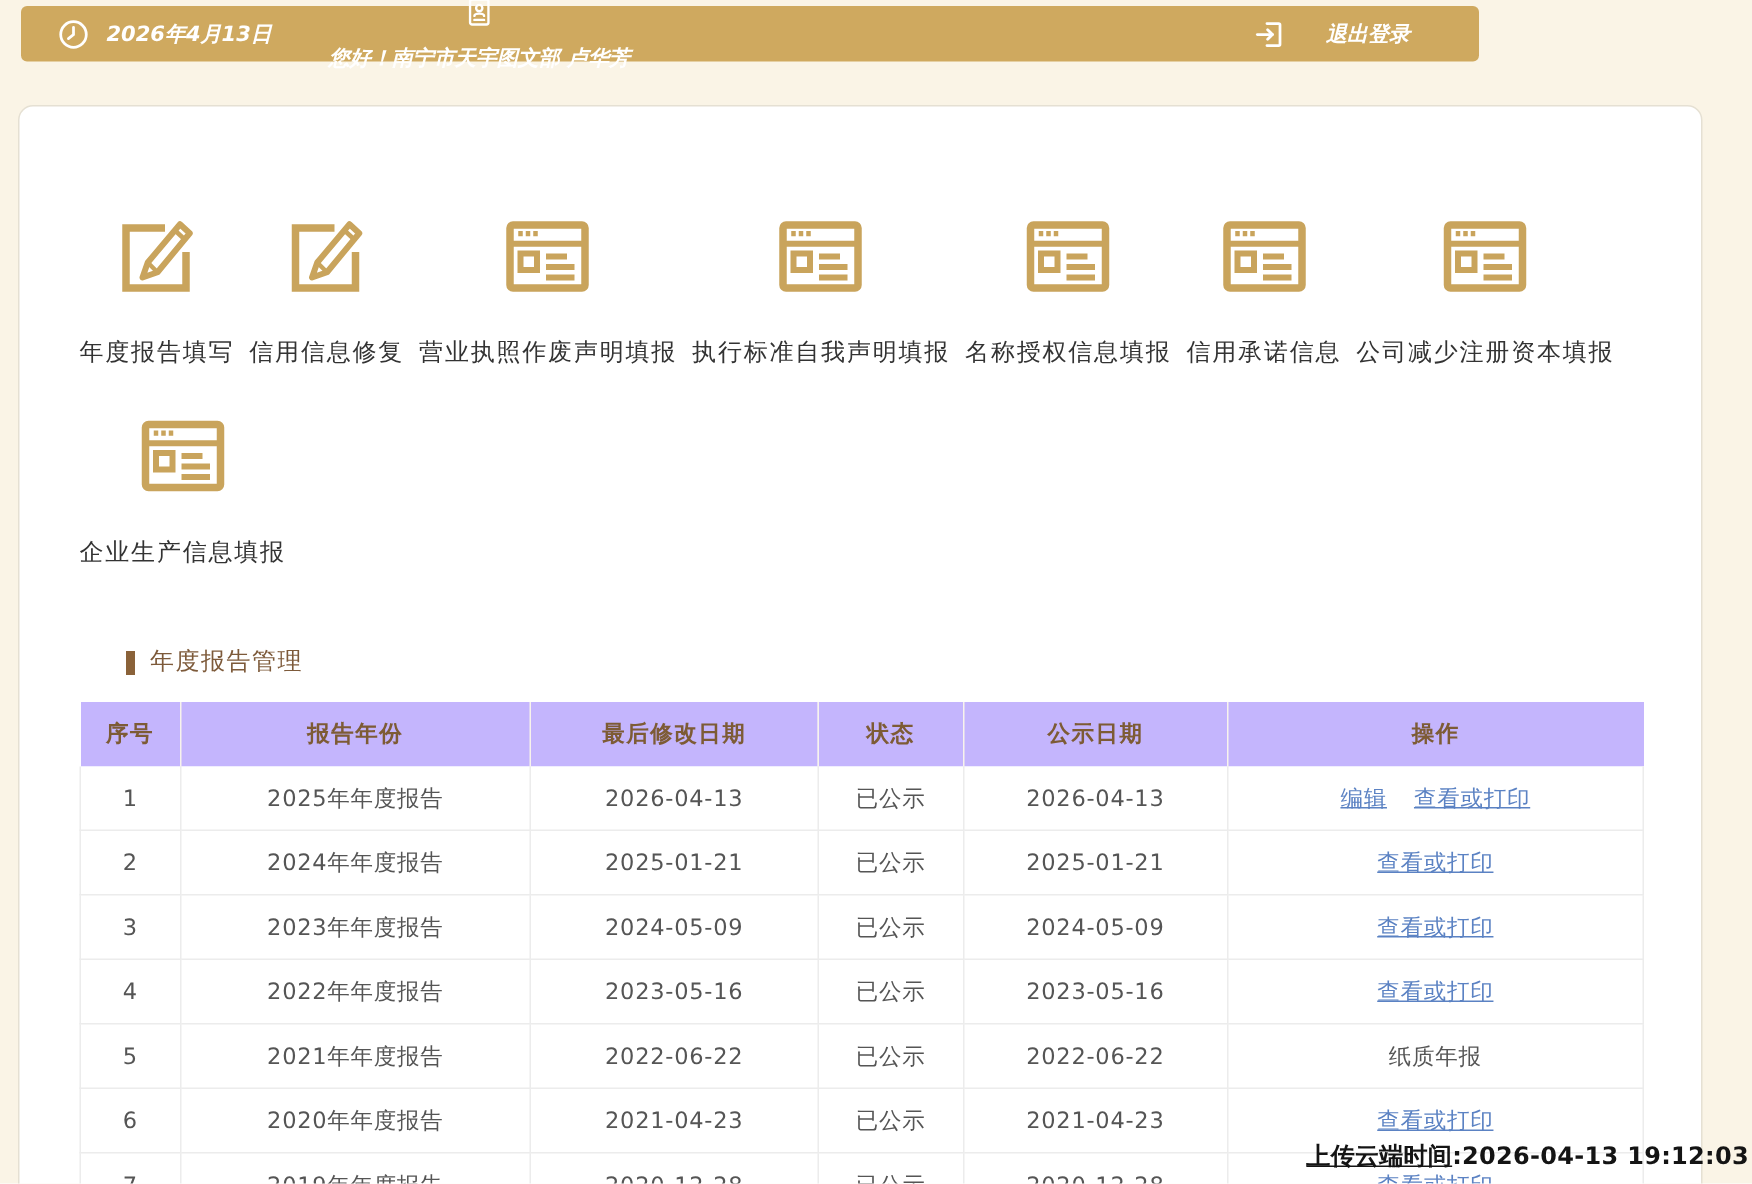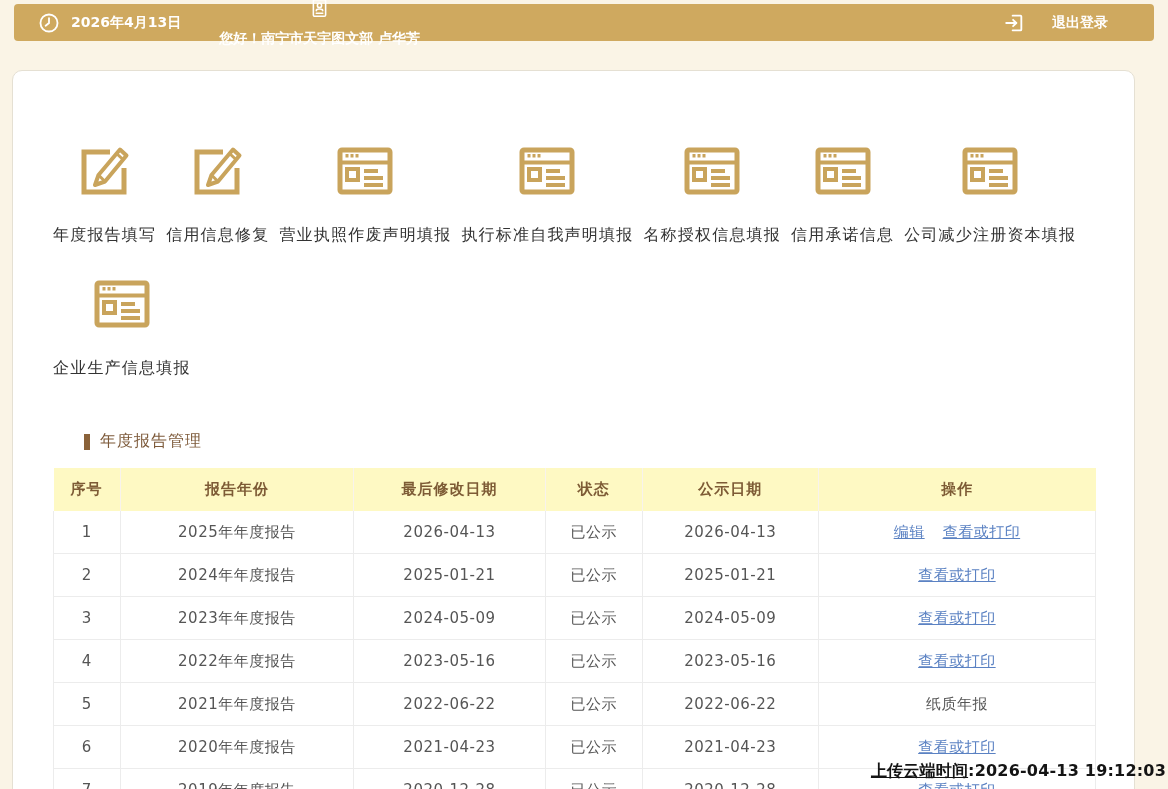--- a/index.html
+++ b/index.html
@@ -3,24 +3,24 @@
 <meta charset="utf-8">
 <style>
   html,body{margin:0;padding:0;}
   body{
     width:1168px;height:789px;position:relative;overflow:hidden;
     background:#faf4e6;
     font-family:"DejaVu Sans","Liberation Sans",sans-serif;
   }
   
   .topbar{
-    position:absolute;left:14px;top:4px;width:1140px;height:37px;
+    position:absolute;left:14px;top:4px;width:972px;height:37px;
     background:#cfa95f;border-radius:4px;box-sizing:border-box;
     display:flex;align-items:center;justify-content:space-between;
-    padding:0 46px 0 24px;color:#fff;font-size:14px;font-weight:600;
+    padding:0 46px 0 24px;color:#fff;font-size:14px;font-weight:600;font-style:italic;
   }
   .topbar-left{display:flex;align-items:center;}
   .tb-group{display:flex;align-items:center;gap:11px;}
   .tb-group + .tb-group{margin-left:38px;flex-direction:column;}
   .tb-icon{display:flex;align-items:center;}
   .logout{display:flex;align-items:center;gap:27px;cursor:pointer;}
   
   .card{
     position:absolute;left:12px;top:70px;width:1123px;height:880px;
     background:#fff;border:1px solid #e5e0d3;border-radius:10px;
@@ -30,21 +30,21 @@
   .shortcut-row.second{margin-top:26px;}
   .shortcut{display:flex;flex-direction:column;align-items:center;cursor:pointer;}
   .shortcut svg{width:64px;height:64px;display:block;}
   .shortcut .lbl{margin-top:22px;font-size:16px;letter-spacing:1.2px;color:#333;white-space:nowrap;}
   
   .section{margin-top:52px;}
   .section-title{display:flex;align-items:center;gap:10px;font-size:16px;letter-spacing:1px;color:#7d5a3a;padding-left:31px;}
   .marker{width:6px;height:16px;background:#8a6239;}
   table{width:100%;border-collapse:collapse;margin-top:16px;font-size:15px;table-layout:fixed;}
   thead th{
-    background:#fef9c3;color:#7d5b35;font-weight:bold;height:41px;
+    background:#c4b5fd;color:#7d5b35;font-weight:bold;height:41px;
     border-right:1px solid #f8f3ec;letter-spacing:1px;
   }
   thead th:last-child{border-right:none;}
   tbody td{
     height:40px;text-align:center;color:#555;background:#fff;
     border:1px solid #ececec;border-top:none;letter-spacing:.5px;
   }
   tbody a{color:#5b82c3;text-decoration:underline;cursor:pointer;margin:0 9px;}
   .plain-action{color:#555;margin-top:40px;}
   

